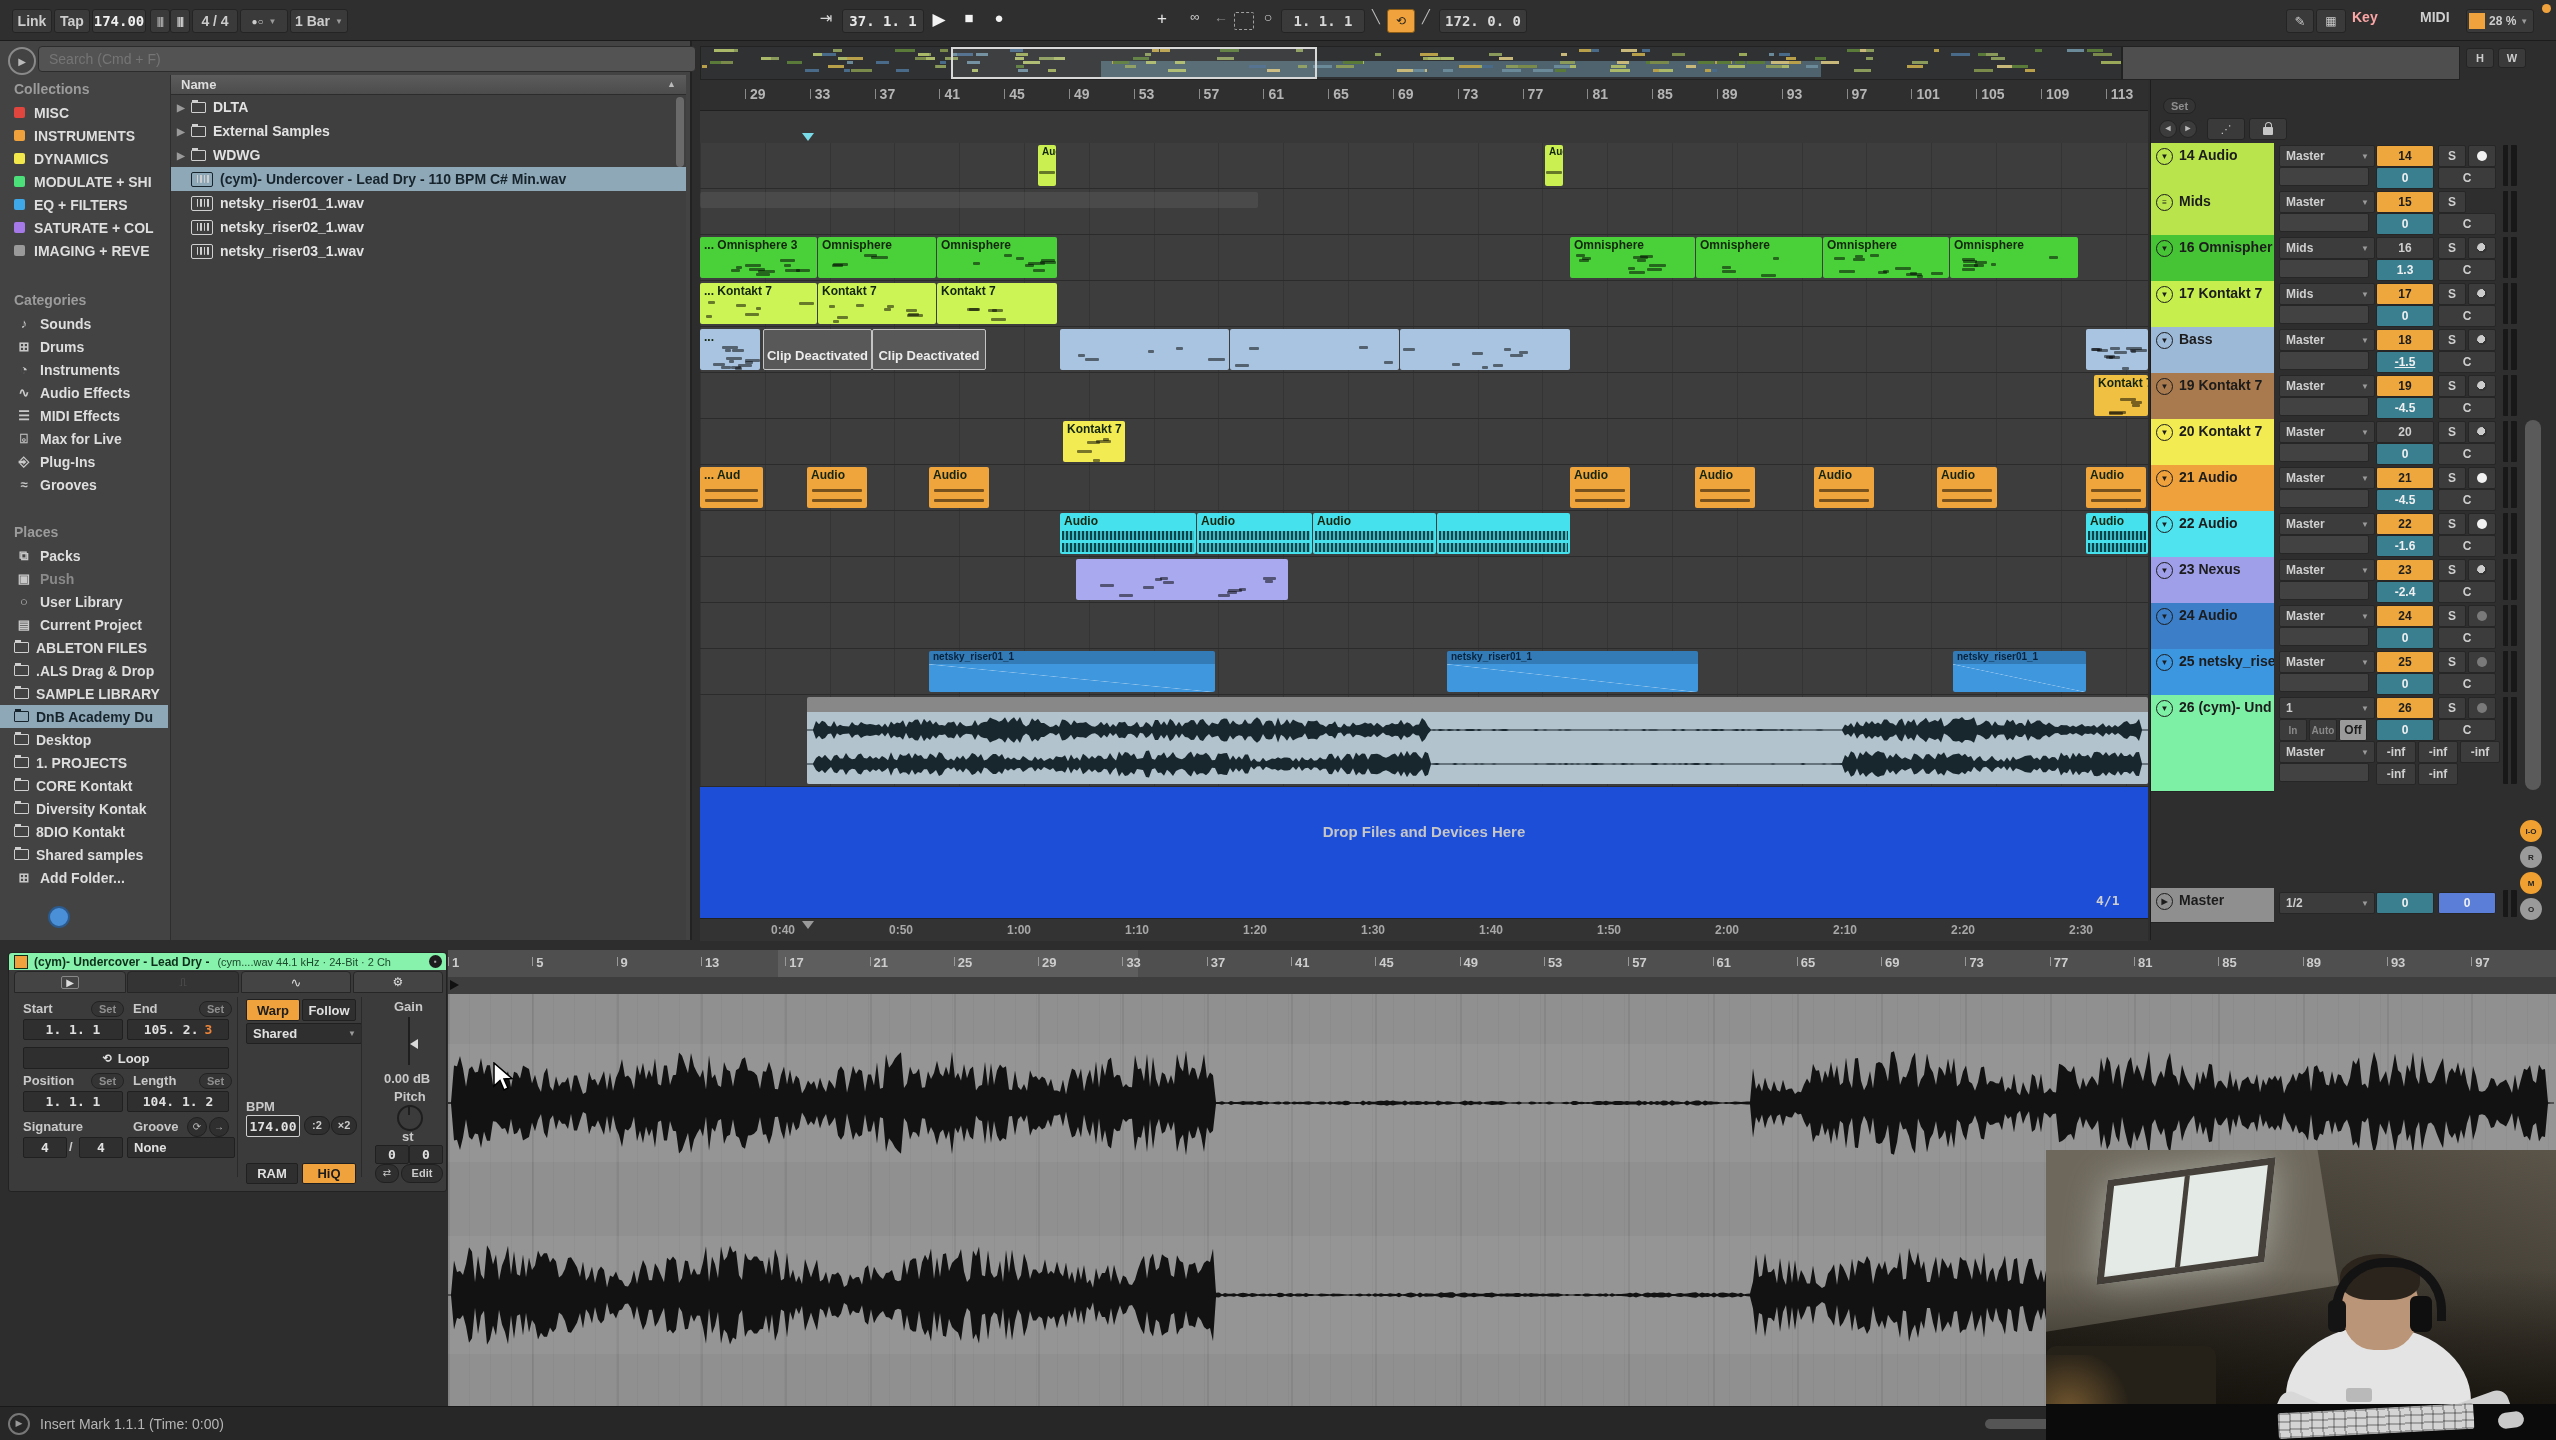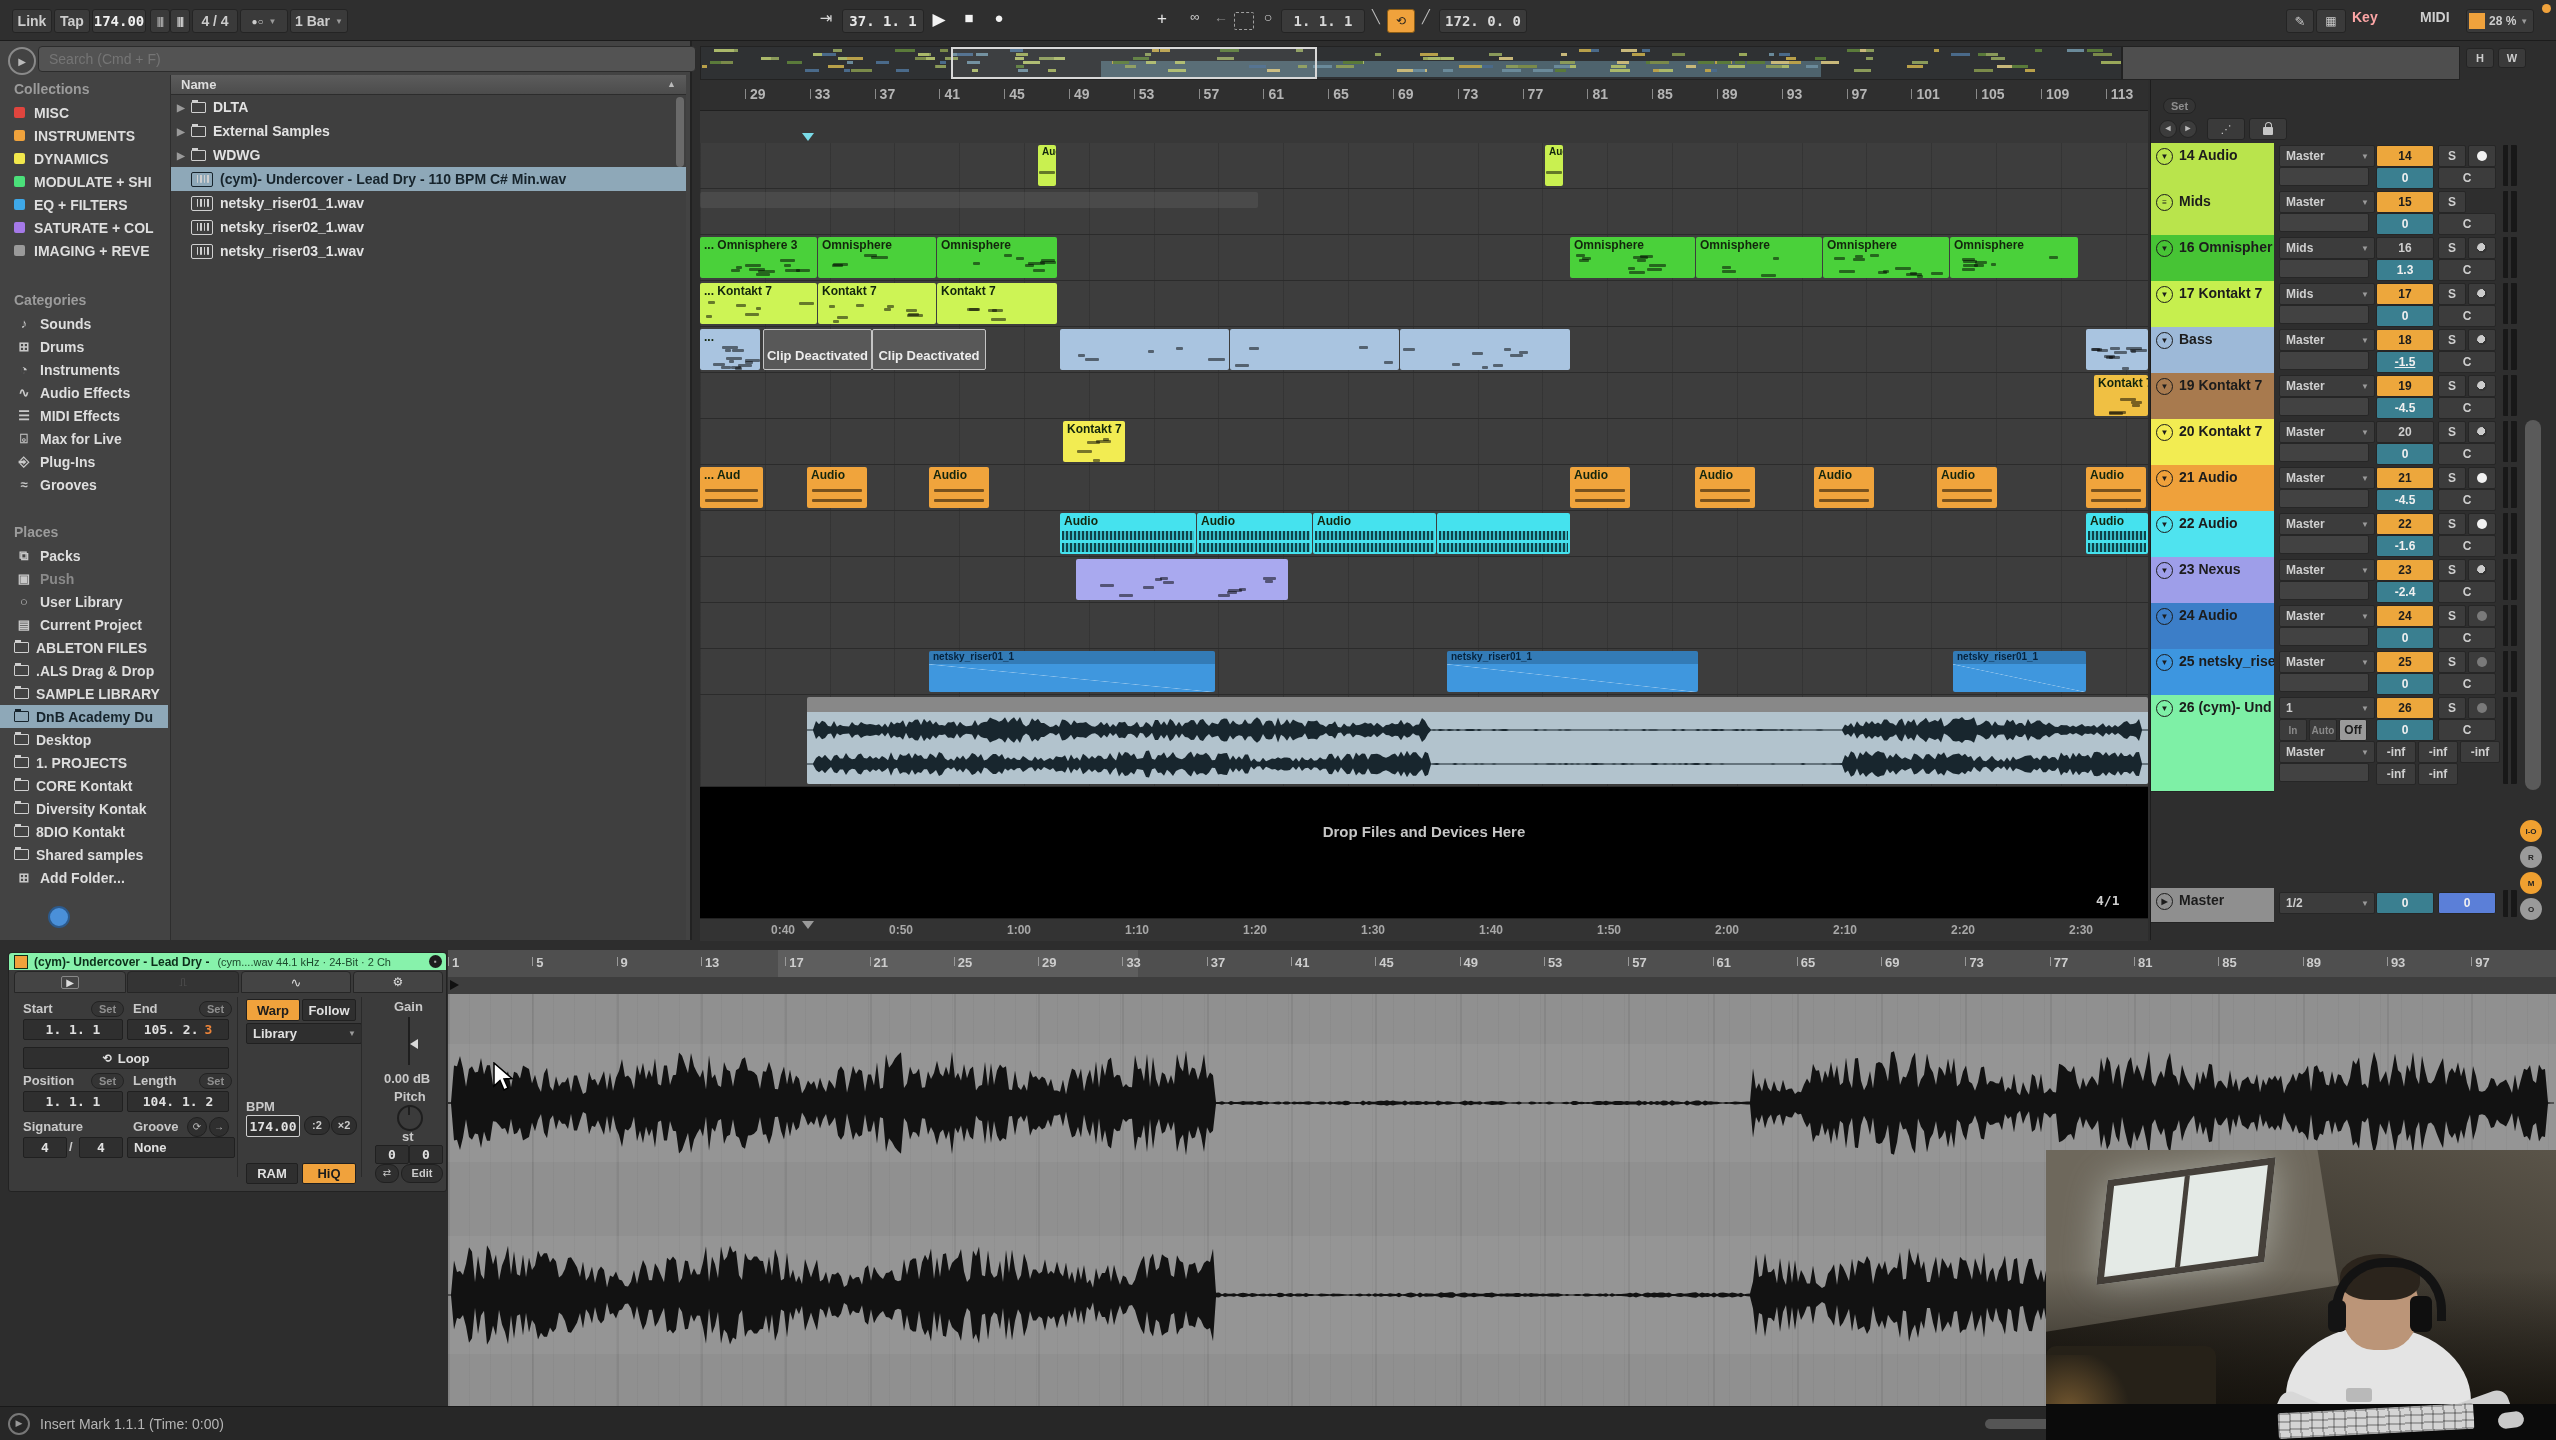--- a/index.html
+++ b/index.html
@@ -44,21 +44,21 @@
   #loopstrip{position:absolute;left:700px;top:111px;width:1448px;height:32px;background:#383838;border-bottom:1px solid #262626}
   #lanes{position:absolute;left:700px;top:143px;width:1448px;height:644px;background:#3d3d3d;overflow:hidden}
   #grid{position:absolute;left:0;top:0;right:0;bottom:0;background:
         repeating-linear-gradient(90deg,rgba(0,0,0,.14) 0 1px,transparent 1px 64.8px);pointer-events:none}
   .lane{position:absolute;left:0;width:1448px;border-bottom:1px solid #2b2b2b}
   .clip{position:absolute;top:2px;bottom:2px;border-radius:2px;overflow:hidden}
   .cliplabel{position:absolute;left:4px;top:1px;font-size:12px;font-weight:bold;color:#13260d;white-space:nowrap}
   .deact{background:#585858;border:1px solid #c4c4c4;display:flex;align-items:flex-end;justify-content:center}
   .deact span{color:#ececec;font-size:13px;font-weight:bold;margin-bottom:6px}
   .dash{position:absolute;background:rgba(0,0,0,.5);height:3px;border-radius:1px}
-  #droparea{position:absolute;left:700px;top:787px;width:1448px;height:131px;background:#000000}
+  #droparea{position:absolute;left:700px;top:787px;width:1448px;height:131px;background:#1d4ed8}
   #drophint{position:absolute;left:50%;top:36px;transform:translateX(-50%);color:#c6c6c6;font-size:15px;font-weight:bold;white-space:nowrap}
   #timeruler{position:absolute;left:700px;top:918px;width:1448px;height:22px;background:#333;border-top:1px solid #222}
   .timelabel{position:absolute;top:4px;font-size:12px;color:#a8a8a8;font-weight:bold}
   
   #mixer{position:absolute;left:2150px;top:80px;width:406px;height:860px;background:#2e2e2e;border-left:1px solid #1d1d1d}
   .strip{position:absolute;left:0;width:406px}
   .ncell{position:absolute;left:0;top:0;width:123px;height:100%;border-bottom:1px solid #242424;display:flex;align-items:flex-start;padding-top:4px;color:#1c1c1c;font-weight:bold;font-size:14px;white-space:nowrap;overflow:hidden}
   .ncell .unf{width:15px;height:15px;border:1.5px solid #1c1c1c;border-radius:50%;margin:1px 6px 0 5px;flex:0 0 auto;font-size:8px;display:flex;align-items:center;justify-content:center;color:#1c1c1c}
   .mcell{position:absolute;height:20px;background:#3c3c3c;border:1px solid #262626;border-radius:2px;display:flex;align-items:center;justify-content:center;font-size:12px;font-weight:bold;color:#cfcfcf}
   .numb{background:#eda73c;color:#1d1d1d}
@@ -1169,21 +1169,21 @@
     <div class="abs" style="left:200px;top:164px;width:18px;height:18px;border-radius:50%;background:#2f2f2f;border:1px solid #202020;color:#bbb;font-size:10px;text-align:center;line-height:17px">→</div>
     <div class="abs cv-box mono" style="left:14px;top:184px;width:42px;height:19px">4</div>
     <div class="abs cv-lab" style="left:60px;top:186px">/</div>
     <div class="abs cv-box mono" style="left:70px;top:184px;width:42px;height:19px">4</div>
     <div class="abs cv-box" style="left:118px;top:184px;width:100px;height:19px;justify-content:flex-start;padding-left:6px">None</div>
     <div class="abs" style="left:228px;top:44px;width:1px;height:180px;background:#2a2a2a"></div>
 
     <div class="abs cv-box orange" style="left:237px;top:46px;width:52px;height:20px;background:#f0a23c;color:#1d1d1d">Warp</div>
     <div class="abs cv-box" style="left:293px;top:46px;width:52px;height:20px">Follow</div>
     <div class="abs cv-box routetxt" style="left:237px;top:70px;width:108px;height:19px;justify-content:flex-start;padding-left:6px">
-        <span>Library</span>
+        <span>Shared</span>
         <span style="margin-left:auto;margin-right:5px;font-size:8px;color:#9a9a9a">▼</span>
       </div>
     <div class="abs cv-lab" style="left:237px;top:146px">BPM</div>
     <div class="abs cv-box mono" style="left:237px;top:162px;width:52px;height:20px;border:1px solid #cfcfcf">174.00</div>
     <div class="abs" style="left:295px;top:163px;width:24px;height:17px;border-radius:9px;background:#2f2f2f;border:1px solid #202020;color:#ccc;font-size:11px;font-weight:bold;text-align:center;line-height:16px">:2</div>
     <div class="abs" style="left:322px;top:163px;width:24px;height:17px;border-radius:9px;background:#2f2f2f;border:1px solid #202020;color:#ccc;font-size:11px;font-weight:bold;text-align:center;line-height:16px">×2</div>
     <div class="abs cv-box" style="left:237px;top:210px;width:50px;height:19px">RAM</div>
     <div class="abs cv-box" style="left:293px;top:210px;width:52px;height:19px;background:#f0a23c;color:#1d1d1d">HiQ</div>
     <div class="abs" style="left:352px;top:44px;width:1px;height:180px;background:#2a2a2a"></div>
 

